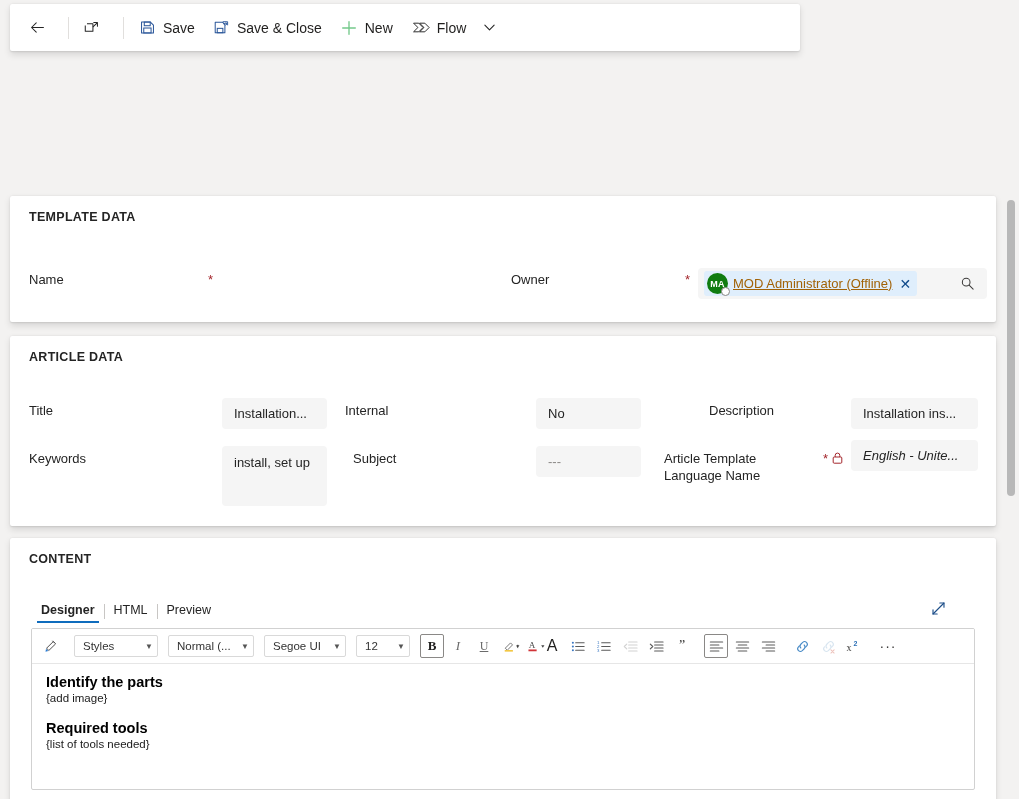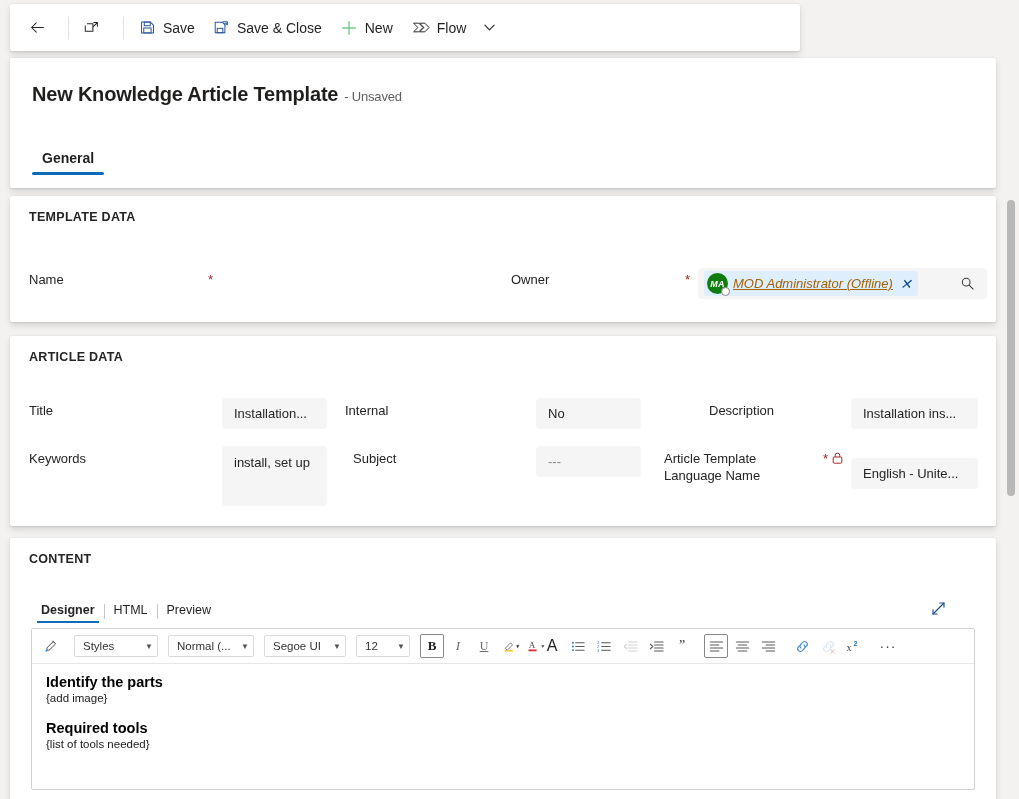--- a/index.html
+++ b/index.html
@@ -79,21 +79,21 @@
   .fld-input.placeholder { color: #8a8886; }
   .fld-input.multiline { align-items: flex-start; padding-top: 9px; }
 
   
   .lookup {
     position: absolute; background: #f5f5f5; border-radius: 4px;
     display: flex; align-items: center; padding: 0 4px 0 6px;
   }
   .lk-pill {
     display: flex; align-items: center; gap: 5px;
-    background: #dfeefc; border-radius: 3px; padding: 2px 4px 2px 3px; font-style: italic;
+    background: #dfeefc; border-radius: 3px; padding: 2px 4px 2px 3px;
   }
   .avatar {
     position: relative; width: 21px; height: 21px; border-radius: 50%;
     background: #107c10; color: #ffffff; font-size: 9px; font-weight: bold;
     display: flex; align-items: center; justify-content: center; letter-spacing: 0.2px;
   }
   .avatar .presence {
     position: absolute; right: -2px; bottom: -2px;
     width: 9px; height: 9px; border-radius: 50%;
     background: #ffffff; border: 1.5px solid #8a8886;
@@ -238,30 +238,20 @@
     <button class="cmd-btn" style="padding:0 8px;">
       <span class="icon-slot">
         <svg width="13" height="13" viewBox="0 0 14 14">
             <path d="M2 4.5 7 9.5l5-5" fill="none" stroke="#242424" stroke-width="1.15" stroke-linecap="round" stroke-linejoin="round"></path>
           </svg>
       </span>
       <span></span>
     </button>
   </div>
 
-  <div class="header-card">
-    <div class="rec-title">
-      <span>New Knowledge Article Template</span><span class="rec-sub">- Unsaved</span>
-    </div>
-    <div class="tabstrip">
-      <div class="tab active">
-        <span>General</span>
-      </div>
-    </div>
-  </div>
 
   <div class="card" style="top:196px; height:126px;">
     <div class="section-title">TEMPLATE DATA</div>
 
     <div class="fld-label" style="left:19px; top:75px;">Name</div>
     <div class="req-star" style="left:198px; top:76px;">*</div>
 
     <div class="fld-label" style="left:501px; top:75px;">Owner</div>
     <div class="req-star" style="left:675px; top:76px;">*</div>
 
@@ -302,21 +292,21 @@
     <div class="fld-input placeholder" style="left:526px; top:110px; width:105px; height:31px;">---</div>
 
     <div class="fld-label" style="left:654px; top:114px; width:150px;">Article Template Language Name</div>
     <div class="req-star" style="left:813px; top:115px;">*</div>
     <span class="icon-slot" style="position:absolute; left:822px; top:116px;">
       <svg width="11" height="12" viewBox="0 0 11 12">
         <rect x="1.2" y="5" width="8.6" height="6.2" rx="1" fill="none" stroke="#a4262c" stroke-width="1"></rect>
         <path d="M3.2 5V3.4a2.3 2.3 0 0 1 4.6 0V5" fill="none" stroke="#a4262c" stroke-width="1"></path>
       </svg>
     </span>
-    <div class="fld-input" style="left:841px; top:122px; width:127px; height:31px;">English - Unite...</div>
+    <div class="fld-input" style="left:841px; top:104px; width:127px; height:31px;font-style:italic;">English - Unite...</div>
   </div>
 
   <div class="card" style="top:538px; height:275px;">
     <div class="section-title">CONTENT</div>
 
     <div class="subtabs">
       <div class="subtab active">
         <span>Designer</span>
       </div>
       <div class="subtab-sep"></div>

